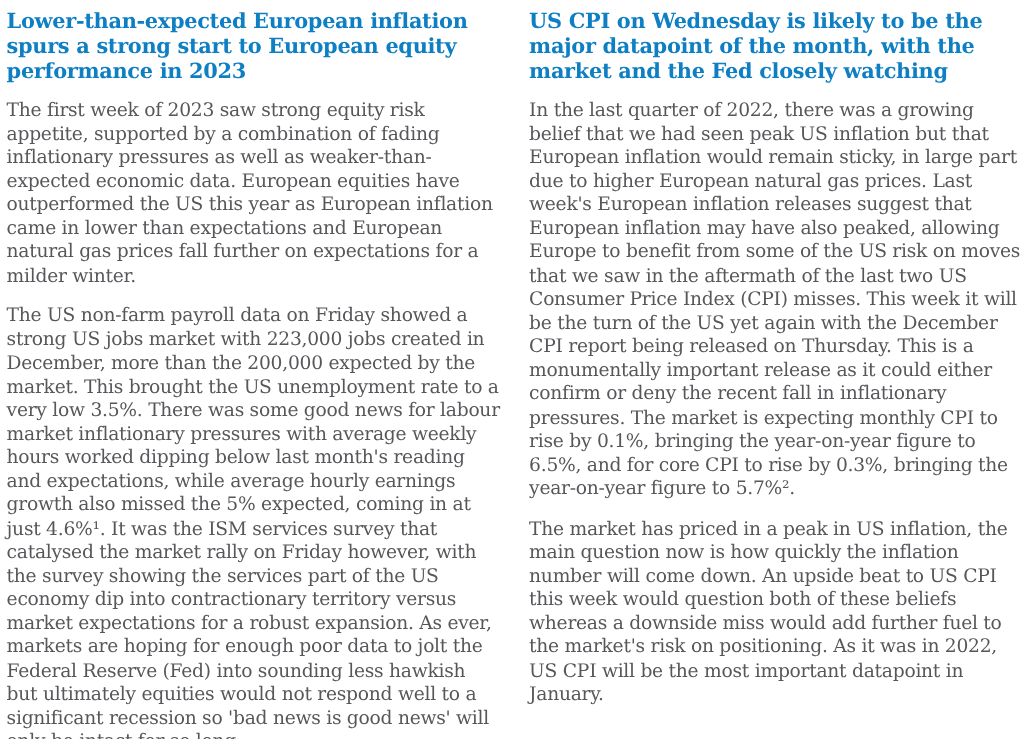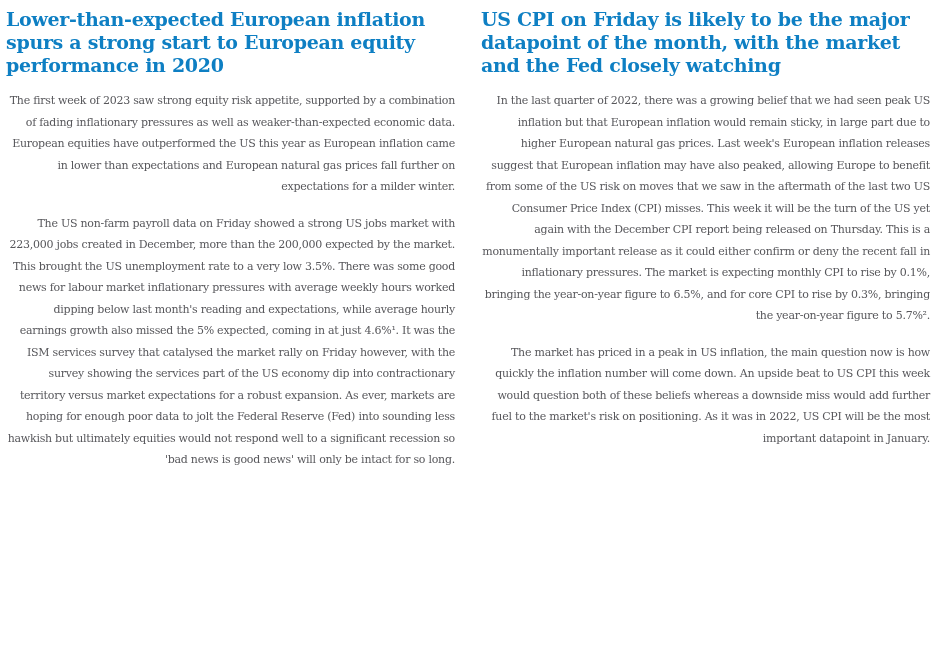--- a/index.html
+++ b/index.html
@@ -27,48 +27,47 @@
   h2.section-heading{
     font-size:19px;
     line-height:23px;
     font-weight:bold;
     color:var(--heading-color);
     letter-spacing:-0.3px;
     margin:0 0 13px 0;
   }
   h2.section-heading + p{margin-top:0;}
   p.body-para{
-    font-size:11px;
+    font-size:17px;
     line-height:21.5px;
     color:var(--body-color);
     letter-spacing:-0.25px;
     margin:0 0 15px 0;
-    text-align:right;
   }
   .section + .section{margin-top:2px;}
 </style>
 </head>
 <body>
 
 <div class="page">
   <div class="columns">
 
     <div class="column">
       <div class="section">
-        <h2 class="section-heading">Lower-than-expected European inflation spurs a strong start to European equity performance in 2020</h2>
+        <h2 class="section-heading">Lower-than-expected European inflation spurs a strong start to European equity performance in 2023</h2>
         <p class="body-para">The first week of 2023 saw strong equity risk appetite, supported by a combination of fading inflationary pressures as well as weaker-than-expected economic data. European equities have outperformed the US this year as European inflation came in lower than expectations and European natural gas prices fall further on expectations for a milder winter.</p>
       </div>
       <div class="section">
         <p class="body-para">The US non-farm payroll data on Friday showed a strong US jobs market with 223,000 jobs created in December, more than the 200,000 expected by the market. This brought the US unemployment rate to a very low 3.5%. There was some good news for labour market inflationary pressures with average weekly hours worked dipping below last month's reading and expectations, while average hourly earnings growth also missed the 5% expected, coming in at just 4.6%¹. It was the ISM services survey that catalysed the market rally on Friday however, with the survey showing the services part of the US economy dip into contractionary territory versus market expectations for a robust expansion. As ever, markets are hoping for enough poor data to jolt the Federal Reserve (Fed) into sounding less hawkish but ultimately equities would not respond well to a significant recession so 'bad news is good news' will only be intact for so long.</p>
       </div>
     </div>
 
     <div class="column">
       <div class="section">
-        <h2 class="section-heading">US CPI on Friday is likely to be the major datapoint of the month, with the market and the Fed closely watching</h2>
+        <h2 class="section-heading">US CPI on Wednesday is likely to be the major datapoint of the month, with the market and the Fed closely watching</h2>
         <p class="body-para">In the last quarter of 2022, there was a growing belief that we had seen peak US inflation but that European inflation would remain sticky, in large part due to higher European natural gas prices. Last week's European inflation releases suggest that European inflation may have also peaked, allowing Europe to benefit from some of the US risk on moves that we saw in the aftermath of the last two US Consumer Price Index (CPI) misses. This week it will be the turn of the US yet again with the December CPI report being released on Thursday. This is a monumentally important release as it could either confirm or deny the recent fall in inflationary pressures. The market is expecting monthly CPI to rise by 0.1%, bringing the year-on-year figure to 6.5%, and for core CPI to rise by 0.3%, bringing the year-on-year figure to 5.7%².</p>
         <p class="body-para">The market has priced in a peak in US inflation, the main question now is how quickly the inflation number will come down. An upside beat to US CPI this week would question both of these beliefs whereas a downside miss would add further fuel to the market's risk on positioning. As it was in 2022, US CPI will be the most important datapoint in January.</p>
       </div>
     </div>
 
   </div>
 
 </div>
 
 </body></html>

